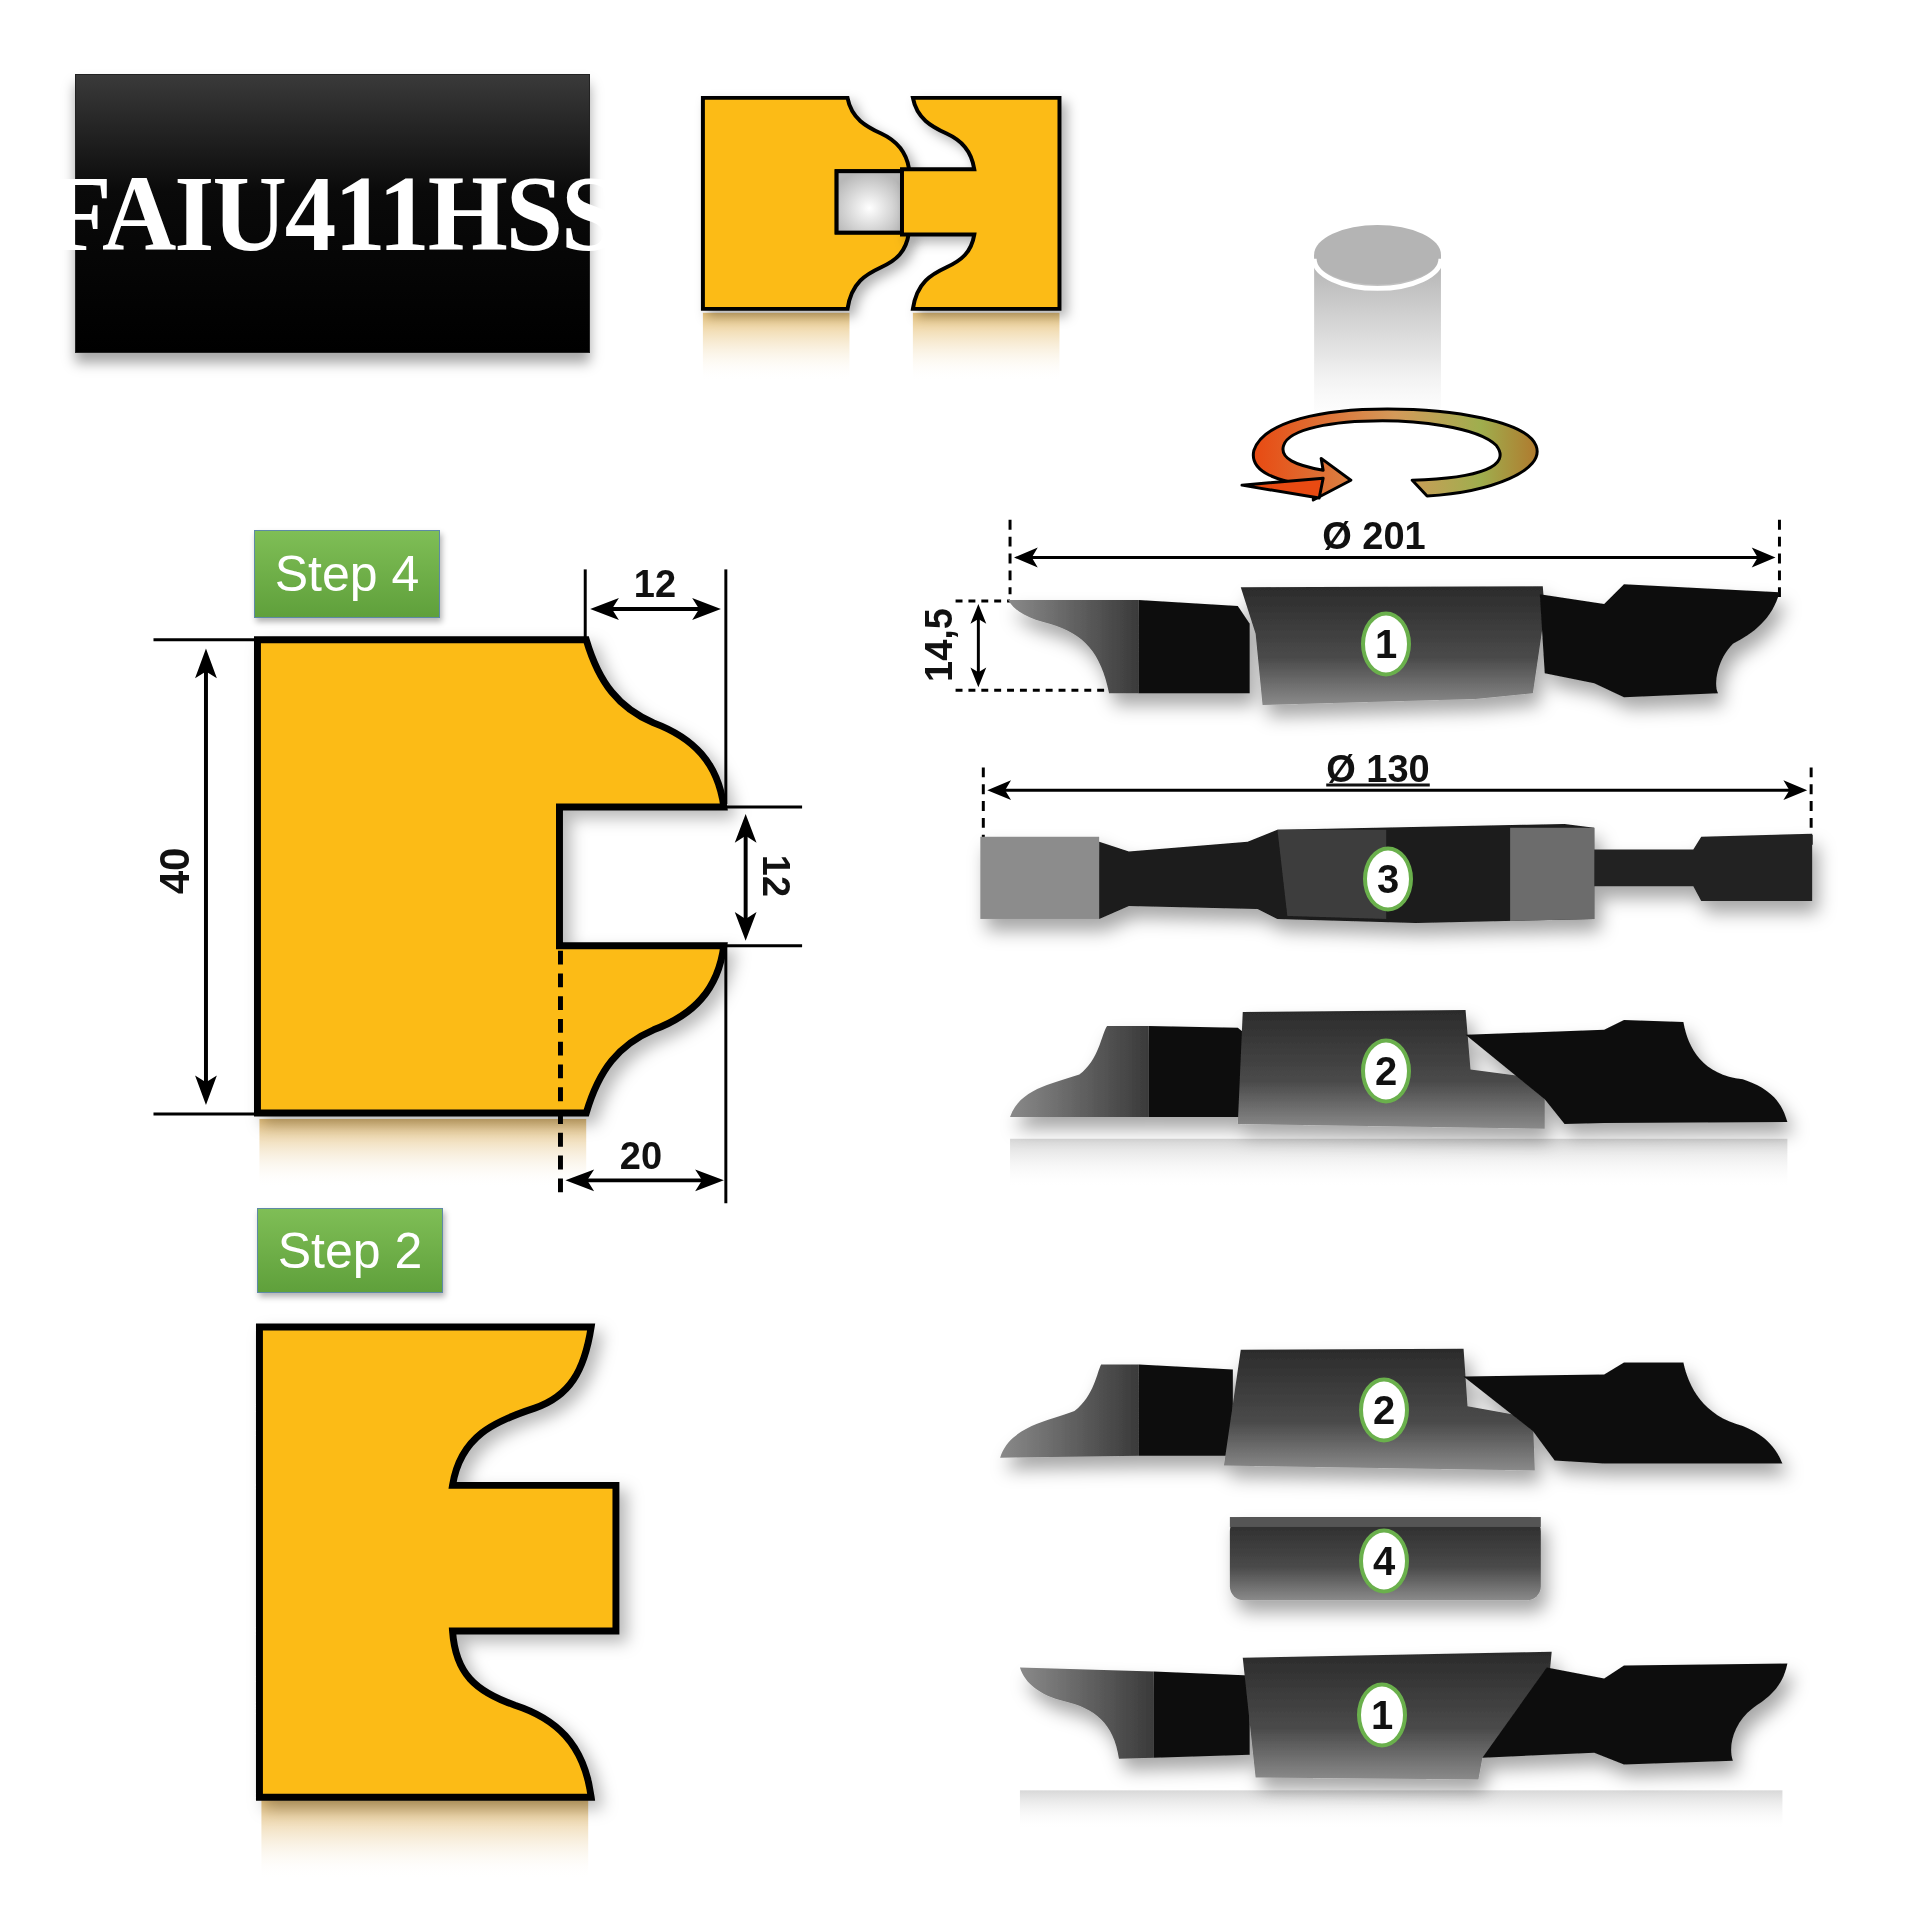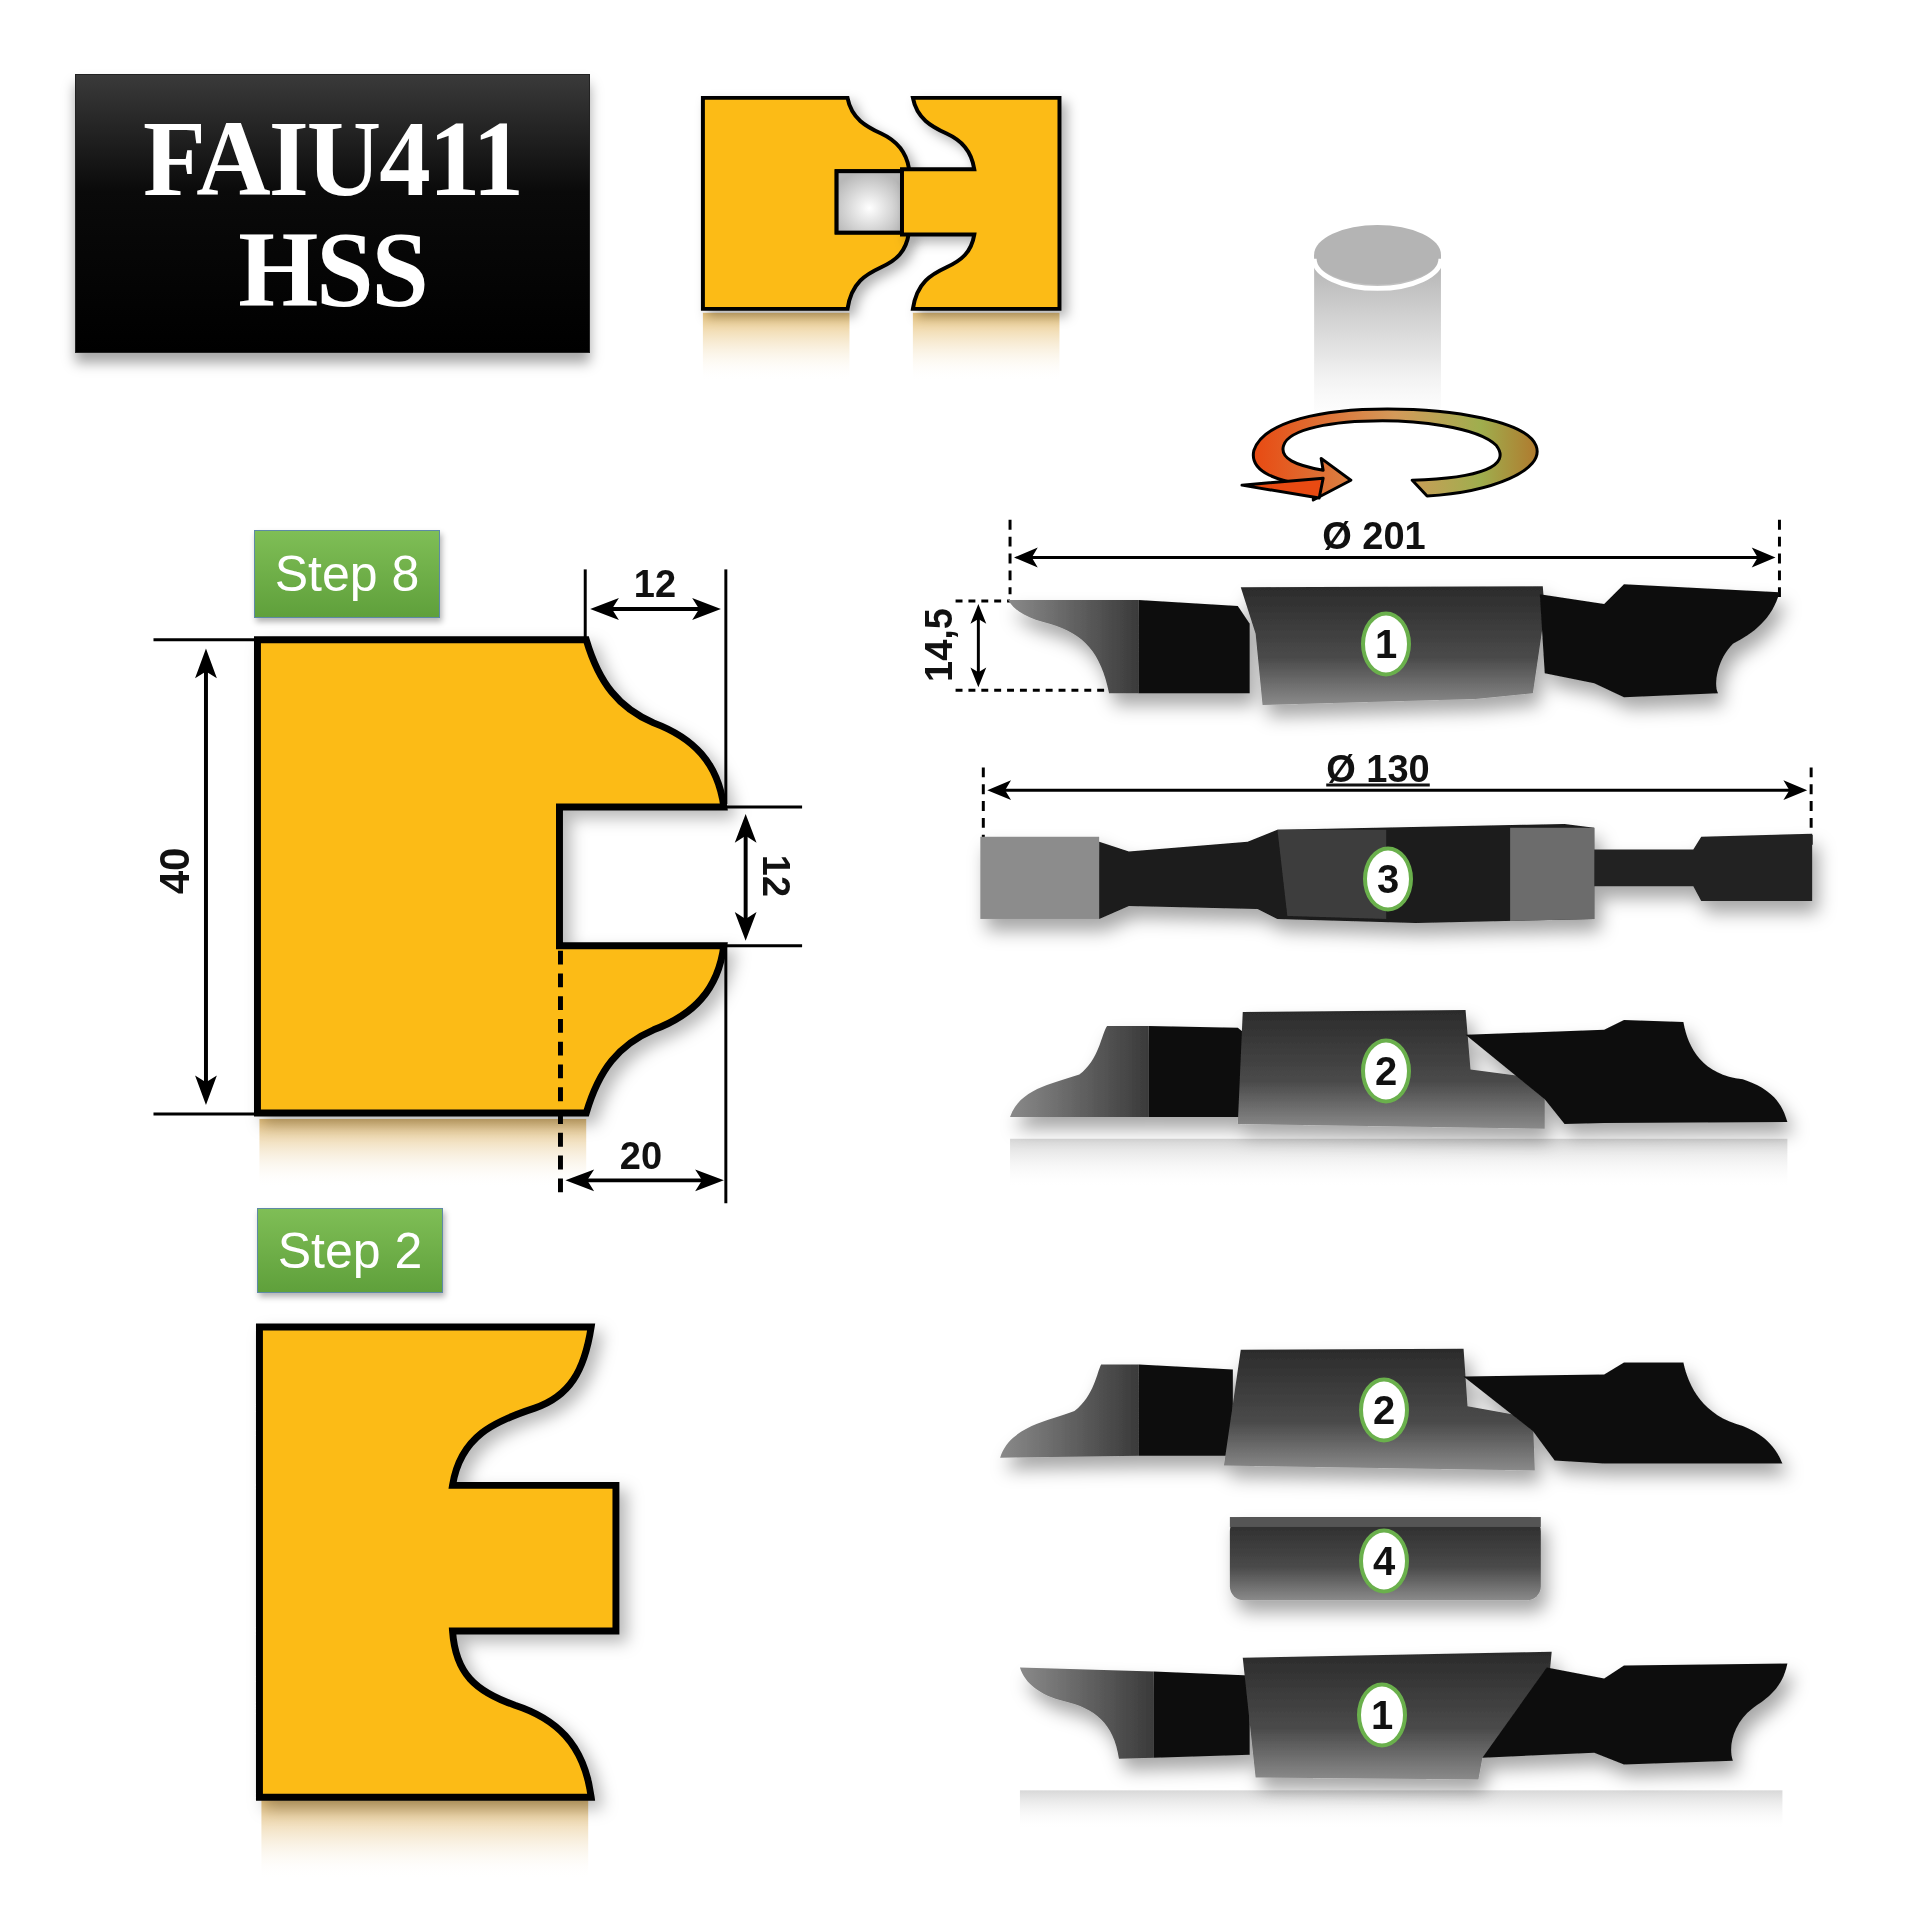--- a/index.html
+++ b/index.html
@@ -3,21 +3,21 @@
 <meta charset="utf-8">
 <style>
   html, body { margin:0; padding:0; background:#ffffff; }
   body { width:1927px; height:1927px; position:relative; overflow:hidden; font-family:"Liberation Sans", sans-serif; }
   .abs { position:absolute; }
   .title-box {
     left:75px; top:74px; width:513px; height:277px;
     background:linear-gradient(#3a3a3a 0%, #0a0a0a 42%, #000 100%);
     box-shadow:0 10px 12px rgba(0,0,0,0.35);
     border:1px solid #222;
-    display:flex; flex-direction:column; align-items:center; justify-content:center;
+    display:flex; flex-direction:row; align-items:center; justify-content:center;
   }
   .title-line { color:#fff; font-family:"Liberation Serif", serif; font-weight:bold; font-size:103px; line-height:111px; letter-spacing:-2px; transform:scaleY(1.05); }
   .step-badge {
     background:linear-gradient(#7fbe56, #5fa03b);
     border:1px solid #5e8aa6;
     color:#fff; font-family:"Liberation Sans", sans-serif; font-size:50px;
     display:flex; align-items:center; justify-content:center;
     box-shadow:2px 4px 6px rgba(0,0,0,0.3);
   }
   .dim-text { font-family:"Liberation Sans", sans-serif; font-weight:bold; font-size:38px; color:#111; white-space:nowrap; }
@@ -82,21 +82,21 @@
       <stop offset="0" stop-color="#e84a12"></stop>
       <stop offset="0.5" stop-color="#d49a5a"></stop>
       <stop offset="0.8" stop-color="#9fae4e"></stop>
       <stop offset="1" stop-color="#b07a2e"></stop>
     </linearGradient>
   </defs>
   <path d="M190,80 C260,78 290,65 275,45 C255,25 190,20 160,20 C110,20 65,28 60,45 C56,58 72,65 100,70 L98,58 L128,80 L90,100 L92,86 C55,82 25,72 30,50 C40,20 100,8 165,8 C230,8 305,20 315,45 C325,70 270,92 205,96 Z" fill="url(#rot)" stroke="#000" stroke-width="3" stroke-linejoin="round"></path>
   <path d="M18,85 L100,78 L96,98 Z" fill="#e84a12" stroke="#000" stroke-width="3" stroke-linejoin="round"></path>
 </svg>
 
-<div class="abs step-badge" style="left:254px;top:530px;width:184px;height:86px;">Step 8</div>
+<div class="abs step-badge" style="left:254px;top:530px;width:184px;height:86px;">Step 4</div>
 
 <svg style="left:0;top:0;" width="1927" height="1927" viewBox="0 0 1946 1946">
   <defs>
     <filter id="sh2" x="-10%" y="-10%" width="130%" height="130%">
       <feDropShadow dx="8" dy="8" stdDeviation="8" flood-color="#000" flood-opacity="0.28"></feDropShadow>
     </filter>
     <linearGradient id="refl2" x1="0" y1="0" x2="0" y2="1">
       <stop offset="0" stop-color="#d9a74a" stop-opacity="0.75"></stop>
       <stop offset="1" stop-color="#ffffff" stop-opacity="0"></stop>
     </linearGradient>

